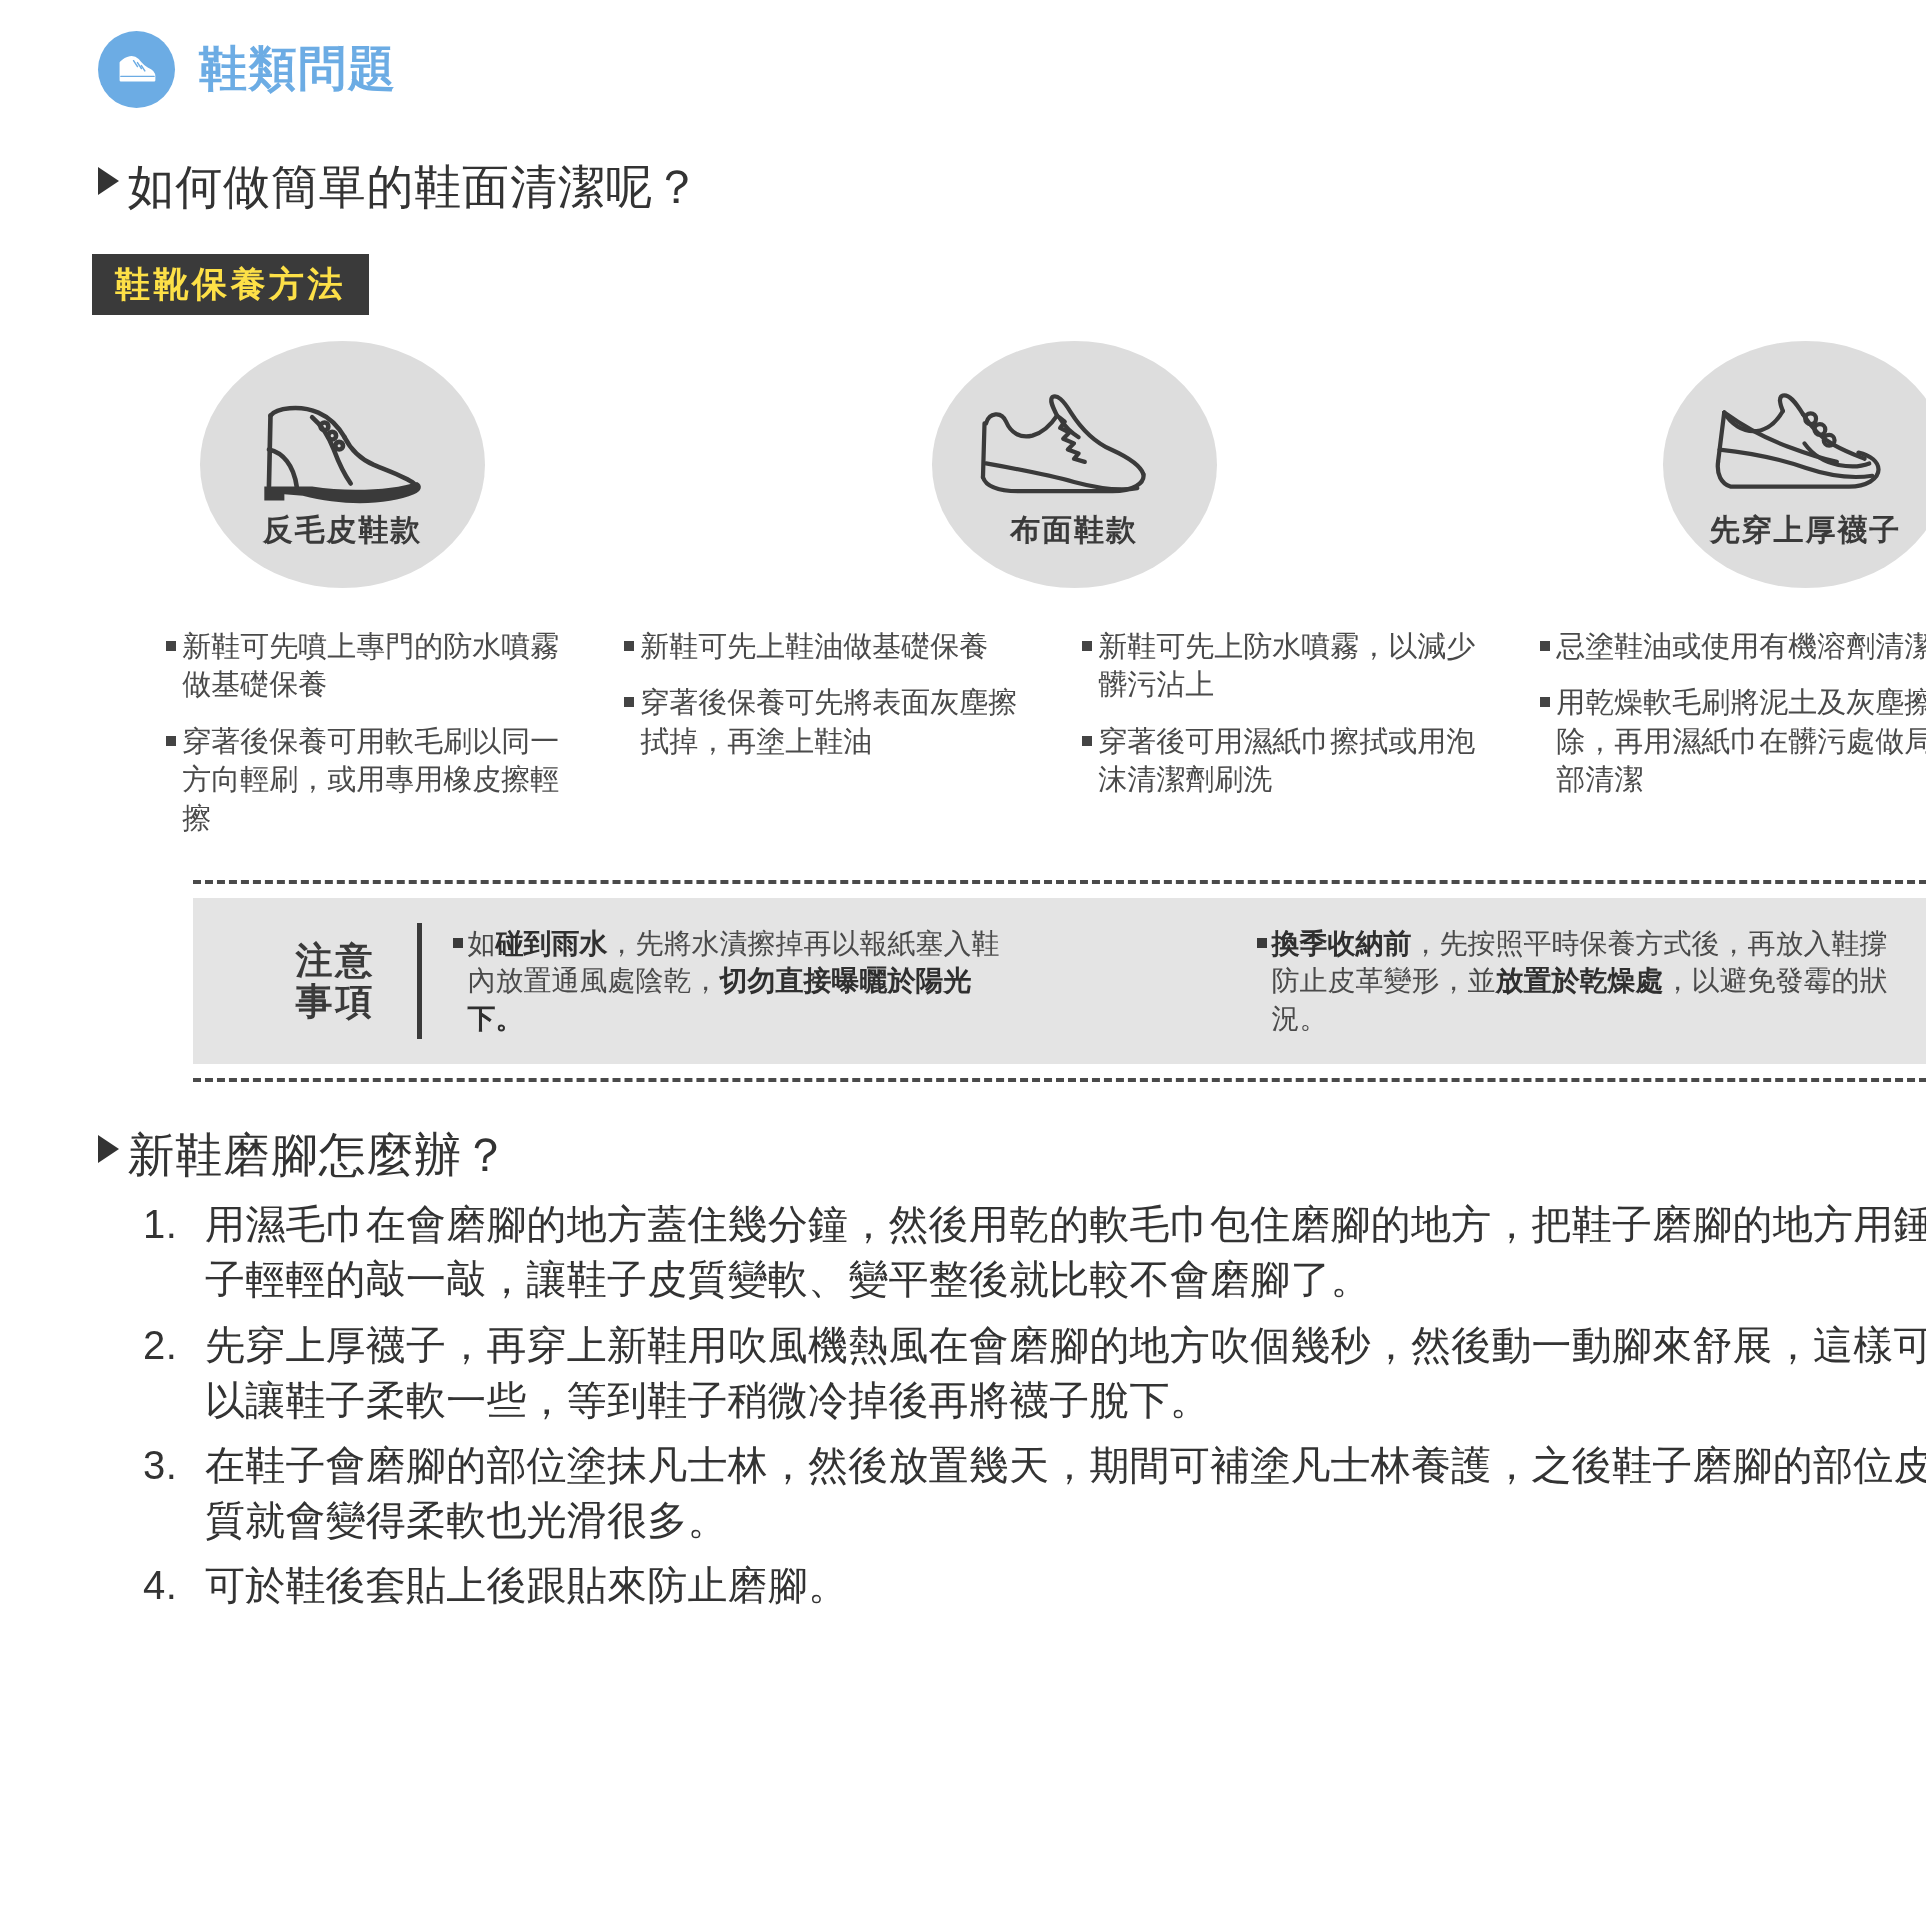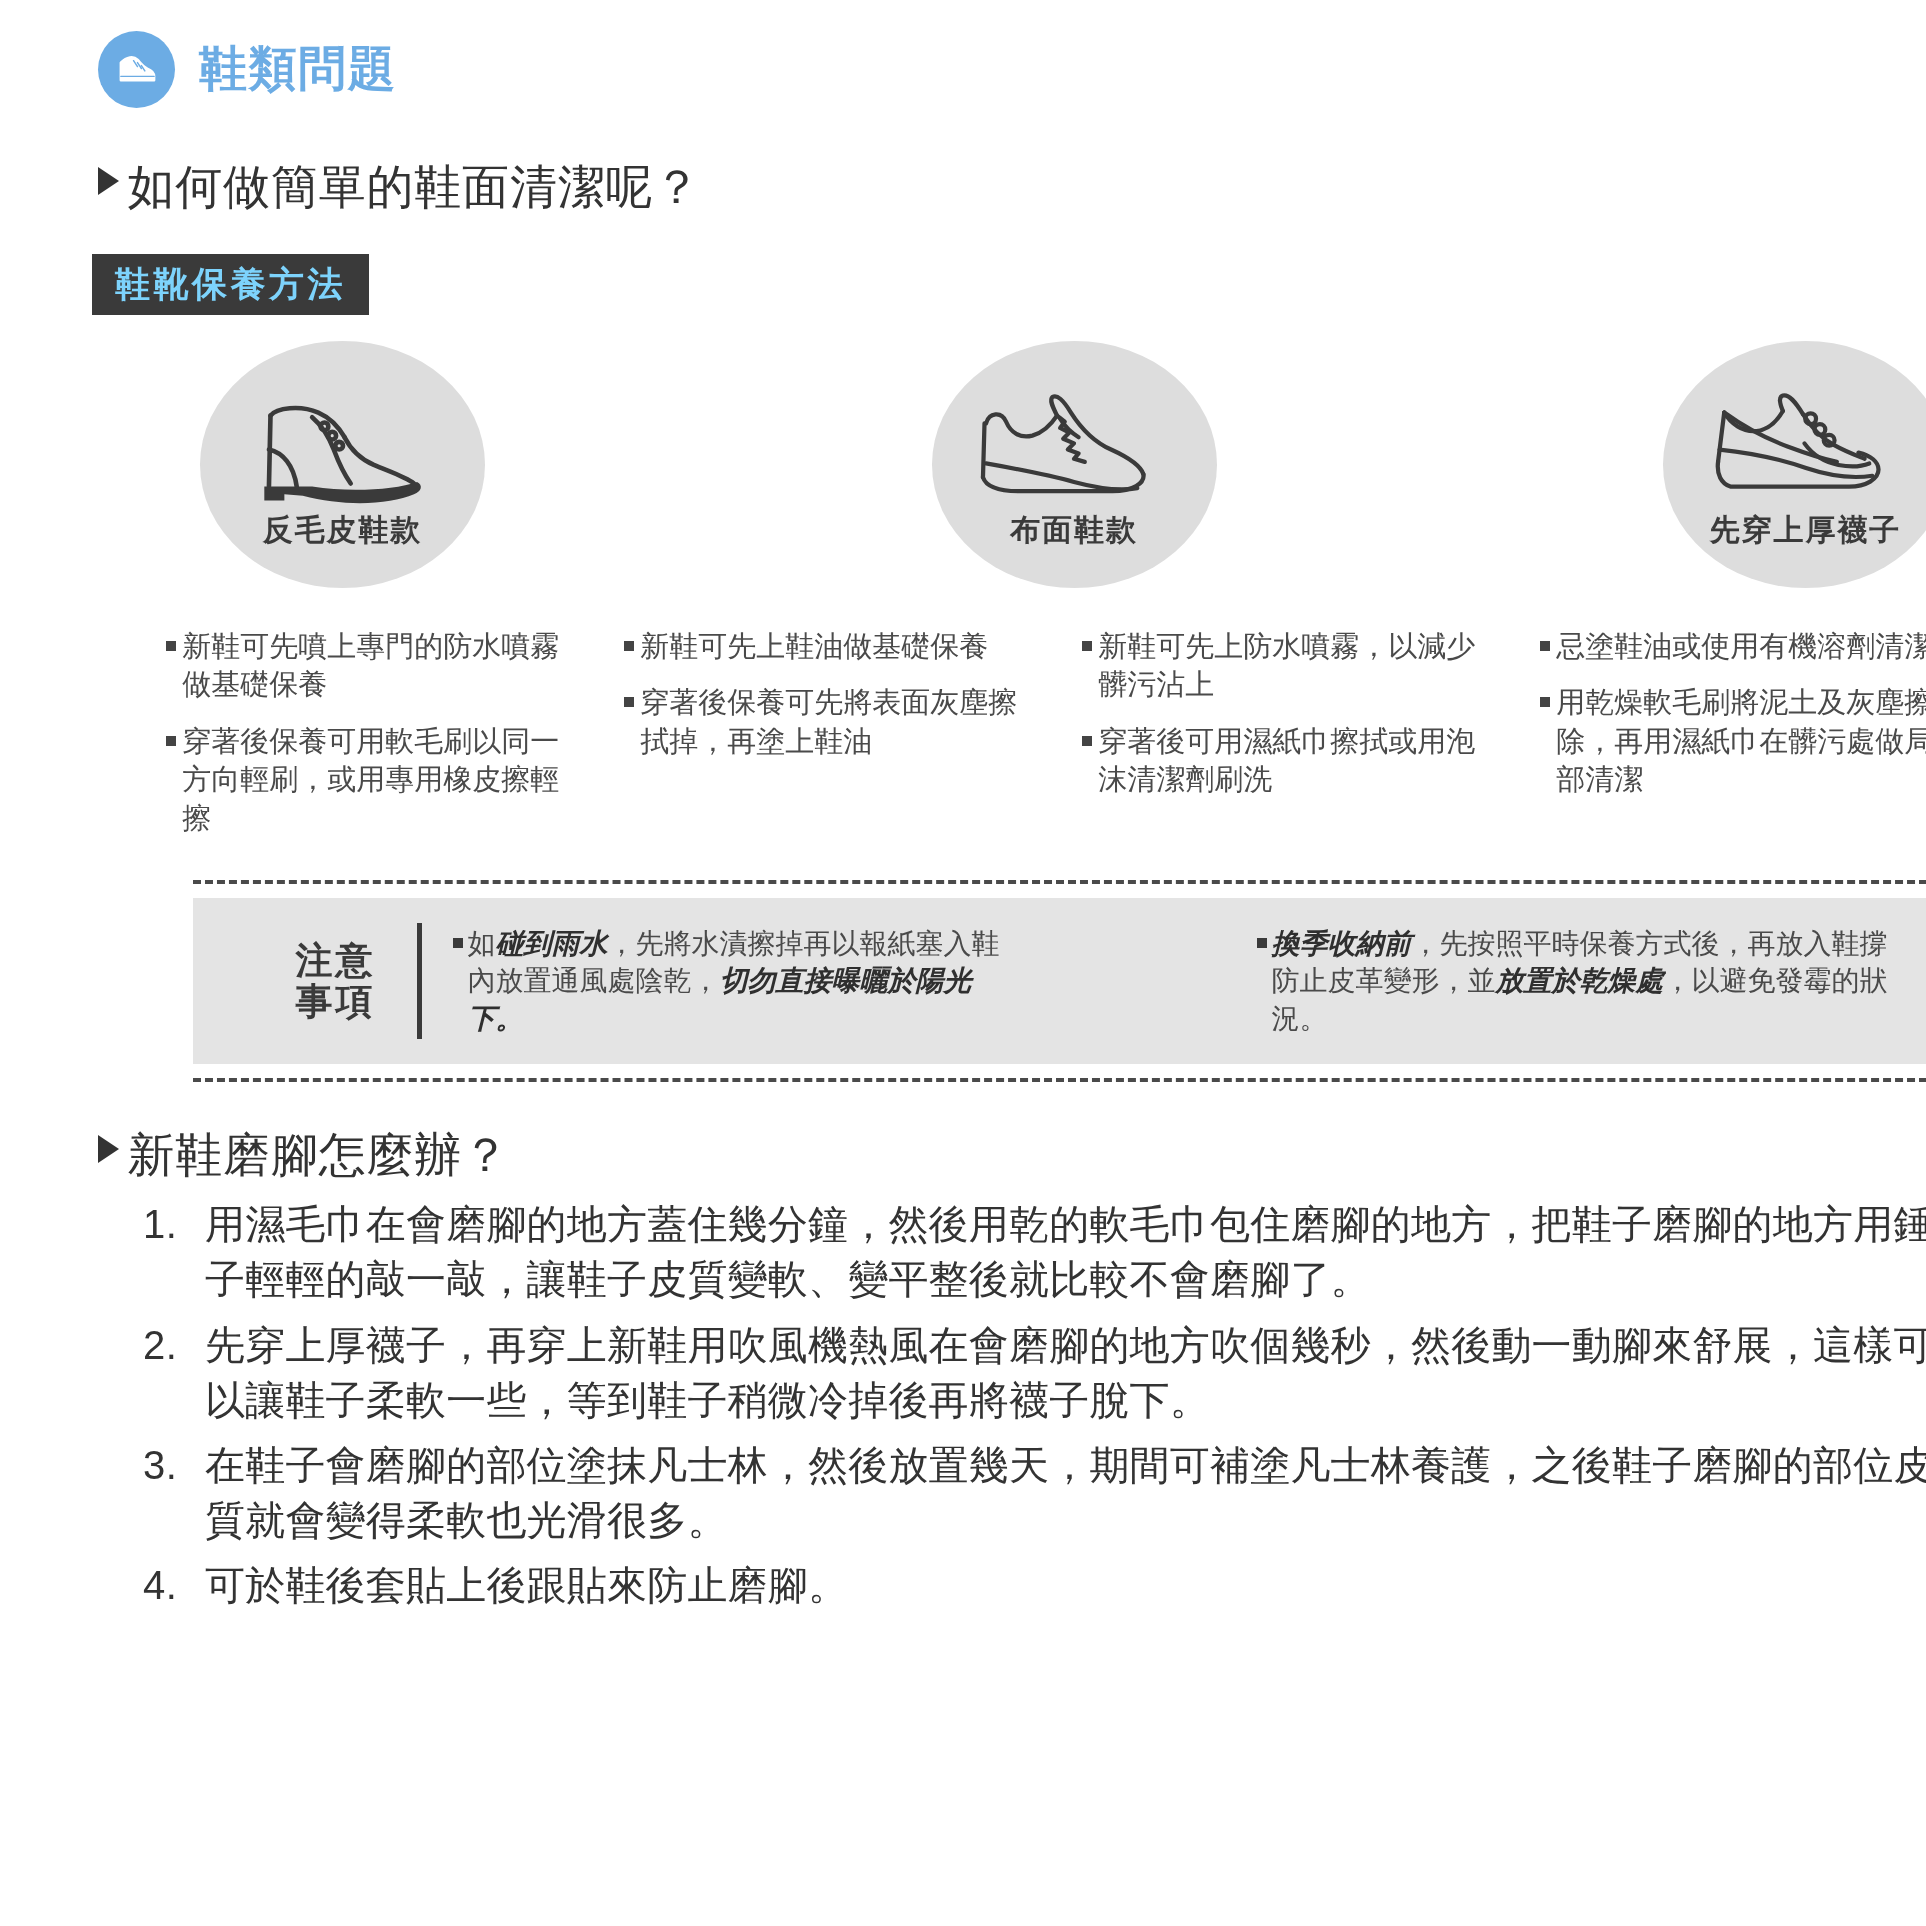--- a/index.html
+++ b/index.html
@@ -58,21 +58,21 @@
     margin-right: 8.5px;
     position: relative;
     top: -8.5px;
     flex: 0 0 auto;
   }
 
   
   .banner {
     margin: 35px 0 0 92px;
     background: #3a3a3a;
-    color: #7dd3fc;
+    color: #fde047;
     display: inline-block;
     padding: 12.3px 23px 14px 23px;
     font-size: 35px;
     font-weight: bold;
     letter-spacing: 3.5px;
     line-height: 1;
   }
 
   
   .cat-row {
@@ -189,21 +189,21 @@
     background: #3a3a3a;
     margin-top: 13px;
     margin-right: 4.6px;
     flex: 0 0 auto;
   }
   .ntext {
     font-size: 28px;
     line-height: 1.35;
     color: #4a4a4a;
   }
-  .ntext b { font-weight: bold; color: #2f2f2f; font-style: italic; }
+  .ntext b { font-weight: bold; color: #2f2f2f; }
 
   
   .q2 { margin-top: 42px; }
   .olist {
     margin: 10px 58px 0 143px;
     list-style: none;
     padding: 0;
   }
   .oitem {
     display: flex;

